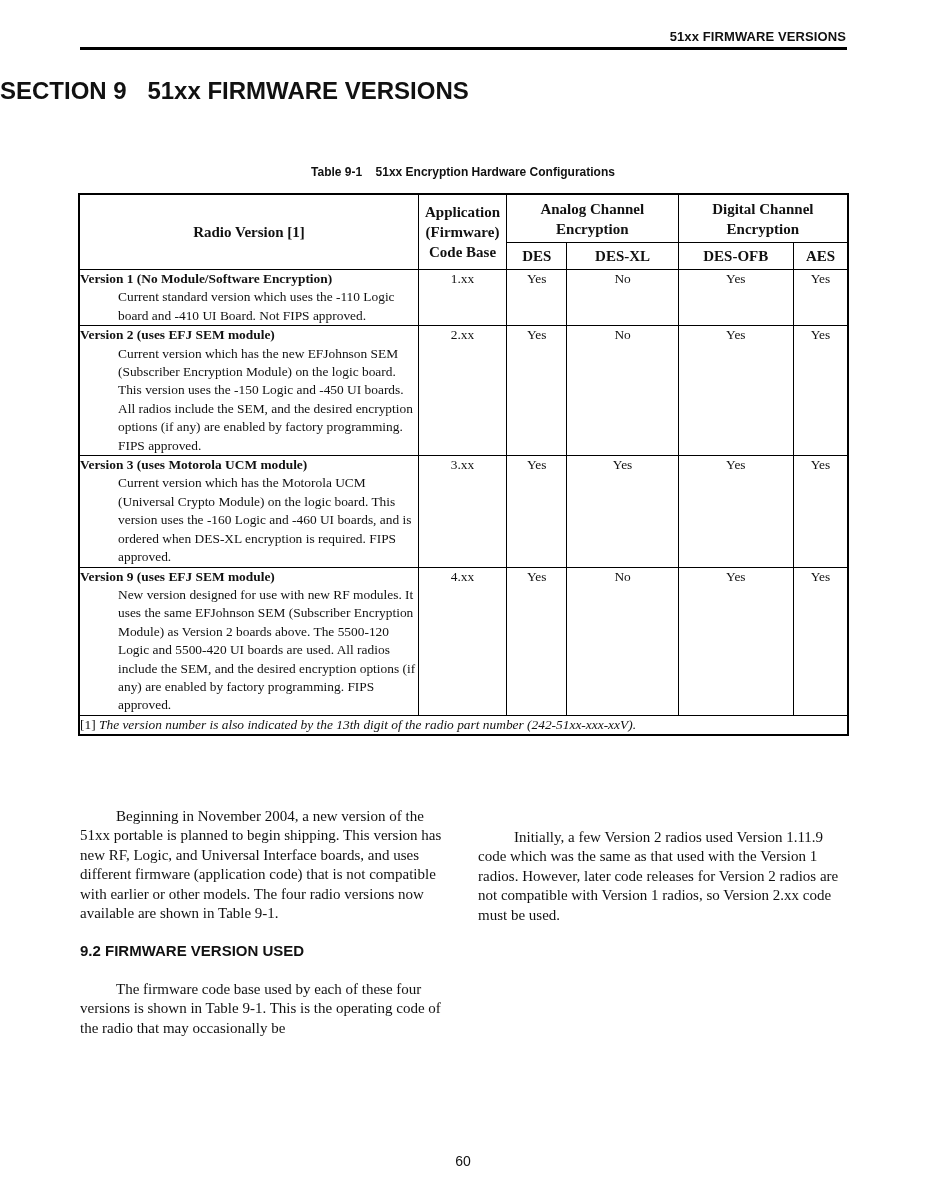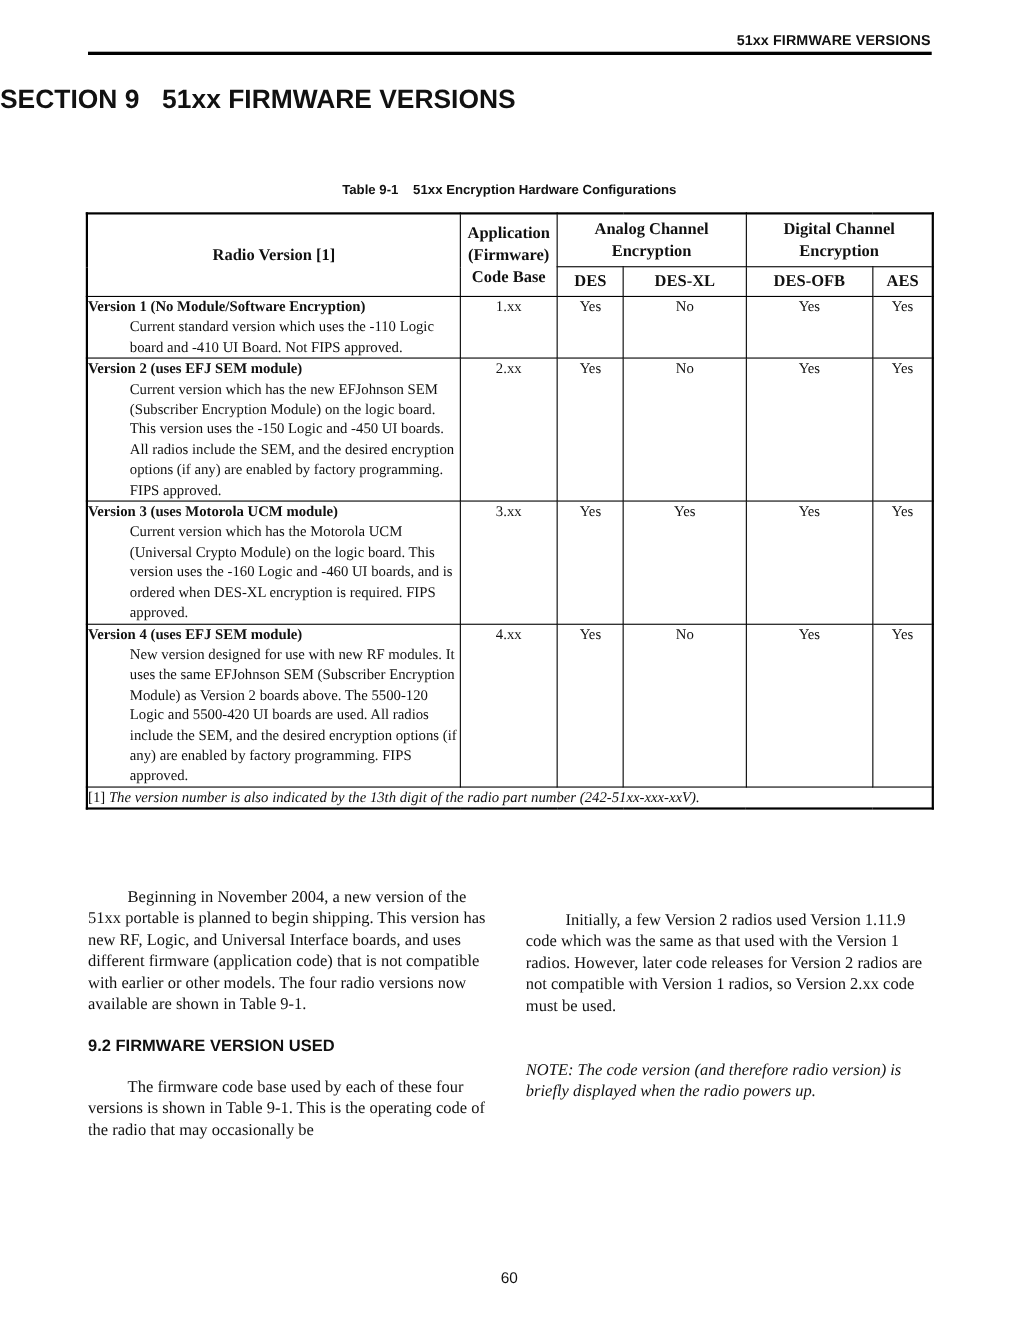--- a/index.html
+++ b/index.html
@@ -104,21 +104,21 @@
         <span class="vbody">Current version which has the Motorola UCM (Universal Crypto Module) on the logic board. This version uses the -160 Logic and -460 UI boards, and is ordered when DES-XL encryption is required. FIPS approved.</span>
       </td>
       <td class="val">3.xx</td>
       <td class="val">Yes</td>
       <td class="val">Yes</td>
       <td class="val">Yes</td>
       <td class="val">Yes</td>
     </tr>
     <tr>
       <td class="desc">
-        <span class="vtitle">Version 4 (uses EFJ SEM module)</span>
+        <span class="vtitle">Version 9 (uses EFJ SEM module)</span>
         <span class="vbody">New version designed for use with new RF modules. It uses the same EFJohnson SEM (Subscriber Encryption Module) as Version 2 boards above. The 5500-120 Logic and 5500-420 UI boards are used. All radios include the SEM, and the desired encryption options (if any) are enabled by factory programming. FIPS approved.</span>
       </td>
       <td class="val">4.xx</td>
       <td class="val">Yes</td>
       <td class="val">No</td>
       <td class="val">Yes</td>
       <td class="val">Yes</td>
     </tr>
     <tr>
       <td class="foot" colspan="6">
@@ -130,16 +130,15 @@
 </table>
 
 <div class="col col-left serif" style="top: 789px;">
   <p class="para indent" style="margin-top: 18px;">Beginning in November 2004, a new version of the 51xx portable is planned to begin shipping. This version has new RF, Logic, and Universal Interface boards, and uses different firmware (application code) that is not compatible with earlier or other models. The four radio versions now available are shown in Table 9-1.</p>
   <h2 class="h2 sans" style="margin-top: 18px;">9.2 FIRMWARE VERSION USED</h2>
   <p class="para indent" style="margin-top: 19px;">The firmware code base used by each of these four versions is shown in Table 9-1. This is the operating code of the radio that may occasionally be</p>
 </div>
 
 <div class="col col-right serif" style="top: 789px;">
   <p class="para indent" style="margin-top: 39px;">Initially, a few Version 2 radios used Version 1.11.9 code which was the same as that used with the Version 1 radios. However, later code releases for Version 2 radios are not compatible with Version 1 radios, so Version 2.xx code must be used.</p>
-  <p class="para note" style="margin-top: 39px;">NOTE: The code version (and therefore radio version) is briefly displayed when the radio powers up.</p>
 </div>
 
 <div class="page-num sans">60</div>
 
 </body></html>

